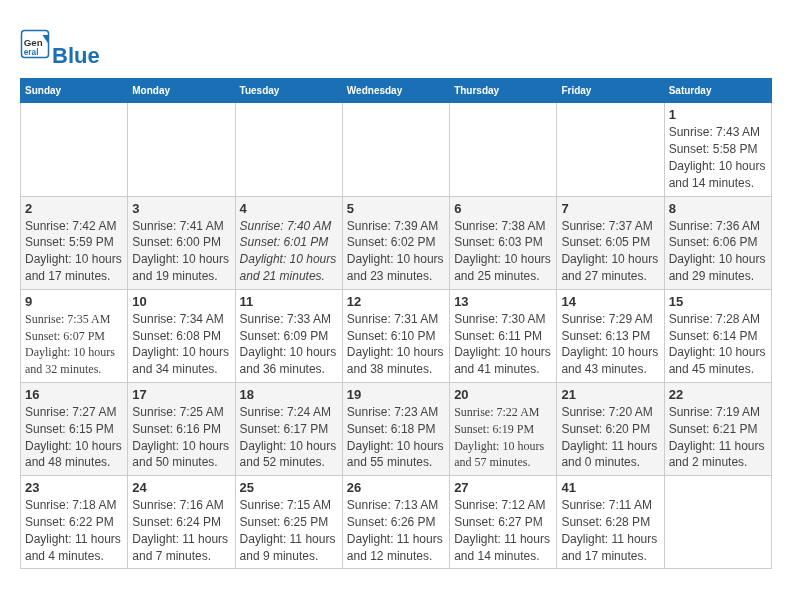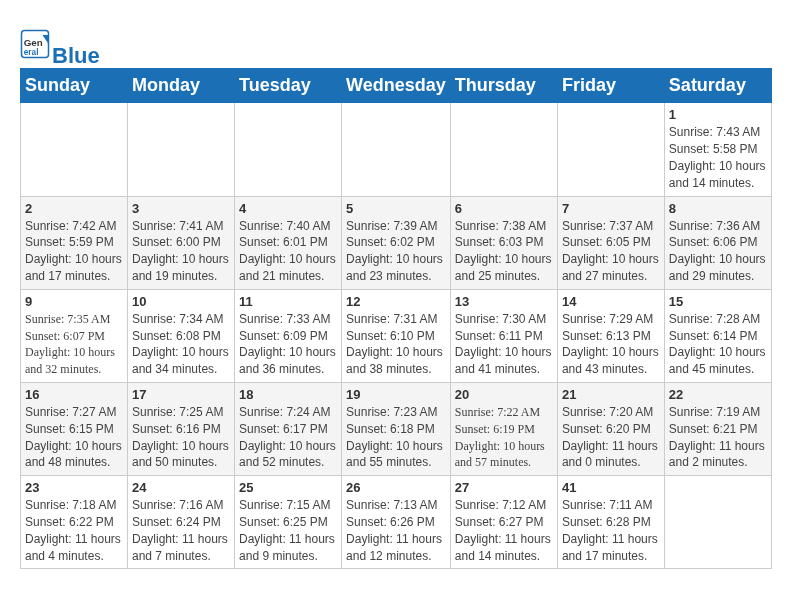--- a/index.html
+++ b/index.html
@@ -7,20 +7,21 @@
       font-family: Arial, sans-serif;
       background: #fff;
       width: 792px;
       min-height: 612px;
       padding: 20px;
     }
     .header {
       display: flex;
       justify-content: space-between;
       align-items: flex-start;
+      margin-bottom: 10px;
     }
     .logo {
       display: flex;
       align-items: center;
     }
     .logo-text {
       font-size: 22px;
       font-weight: bold;
       color: #333;
       line-height: 1.1;
@@ -48,21 +49,21 @@
     table {
       width: 100%;
       border-collapse: collapse;
       font-size: 11px;
     }
     th {
       background-color: #1a6fb5;
       color: white;
       padding: 6px 4px;
       text-align: left;
-      font-size: 18px;
+      font-size: 10px;
       font-weight: bold;
       border: 1px solid #1a6fb5;
     }
     td {
       border: 1px solid #ccc;
       vertical-align: top;
       padding: 4px;
       width: calc(100% / 7);
       height: 90px;
     }
@@ -146,21 +147,21 @@
 Daylight: 10 hours and 17 minutes.</div>
         </td>
         <td>
           <span class="day-num">3</span>
           <div class="day-info" style="white-space: pre-line;">Sunrise: 7:41 AM
 Sunset: 6:00 PM
 Daylight: 10 hours and 19 minutes.</div>
         </td>
         <td>
           <span class="day-num">4</span>
-          <div class="day-info" style="white-space: pre-line;">Sunrise: 7:40 AM
+          <div class="day-info" style="white-space: pre-line; font-style: italic;">Sunrise: 7:40 AM
 Sunset: 6:01 PM
 Daylight: 10 hours and 21 minutes.</div>
         </td>
         <td>
           <span class="day-num">5</span>
           <div class="day-info" style="white-space: pre-line;">Sunrise: 7:39 AM
 Sunset: 6:02 PM
 Daylight: 10 hours and 23 minutes.</div>
         </td>
         <td>

